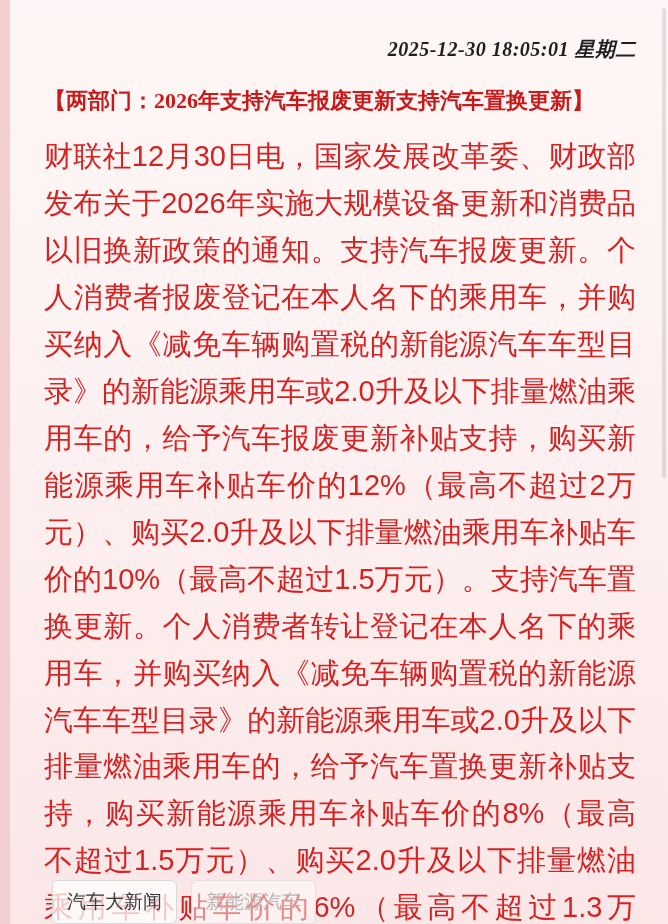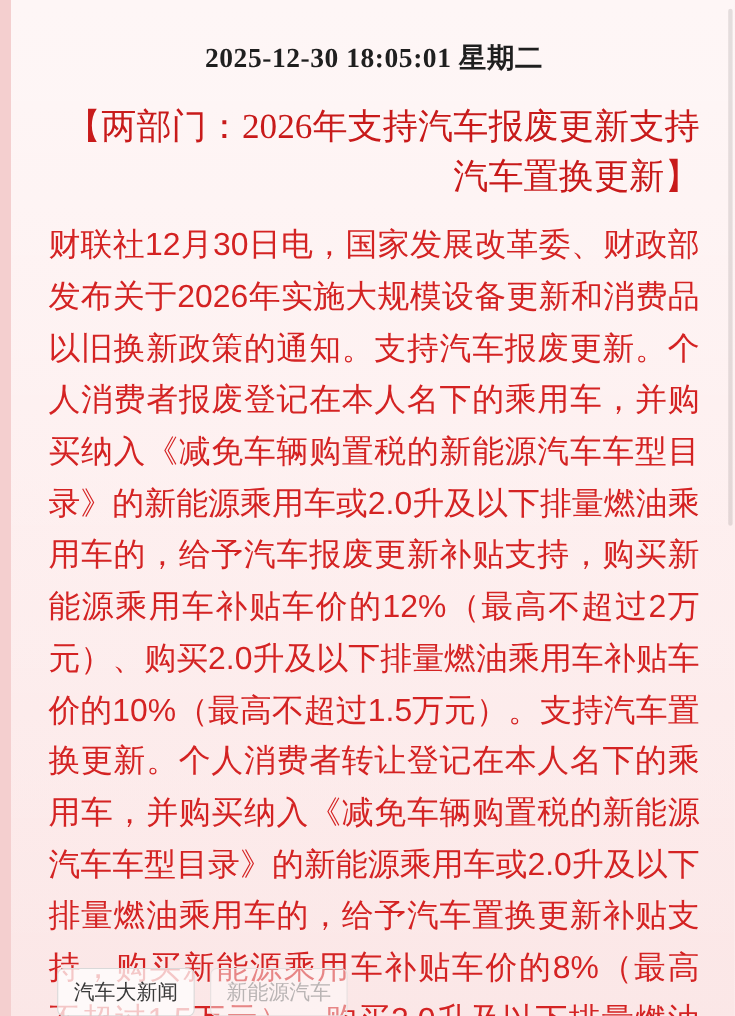--- a/index.html
+++ b/index.html
@@ -37,37 +37,37 @@
     width: 10px;
     height: 100%;
     background: #f4cfcf;
   }
   .content {
     position: relative;
     padding: 26px 32px 0 44px;
     box-sizing: border-box;
   }
   .timestamp {
-    text-align: center;
+    text-align: right;
     font-family: "Liberation Serif", serif;
-    font-size: 25px;
+    font-size: 20px;
     font-weight: 700;
     color: #1f1f1f;
     letter-spacing: 0.5px;
     margin: 10px 0 22px 0;
+    font-style: italic;
   }
   .headline {
     font-family: "Liberation Serif", serif;
-    font-size: 32px;
-    font-weight: 400;
+    font-size: 22px;
+    font-weight: 700;
     line-height: 1.45;
     color: #c81a1a;
     margin: 0 0 16px 0;
     letter-spacing: 0px;
-    text-align: right;
   }
   .body-text {
     font-family: "Liberation Sans", sans-serif;
     font-size: 29px;
     line-height: 1.62;
     color: #d42323;
     text-align: justify;
     text-justify: inter-ideograph;
     margin: 0;
     letter-spacing: 0px;

